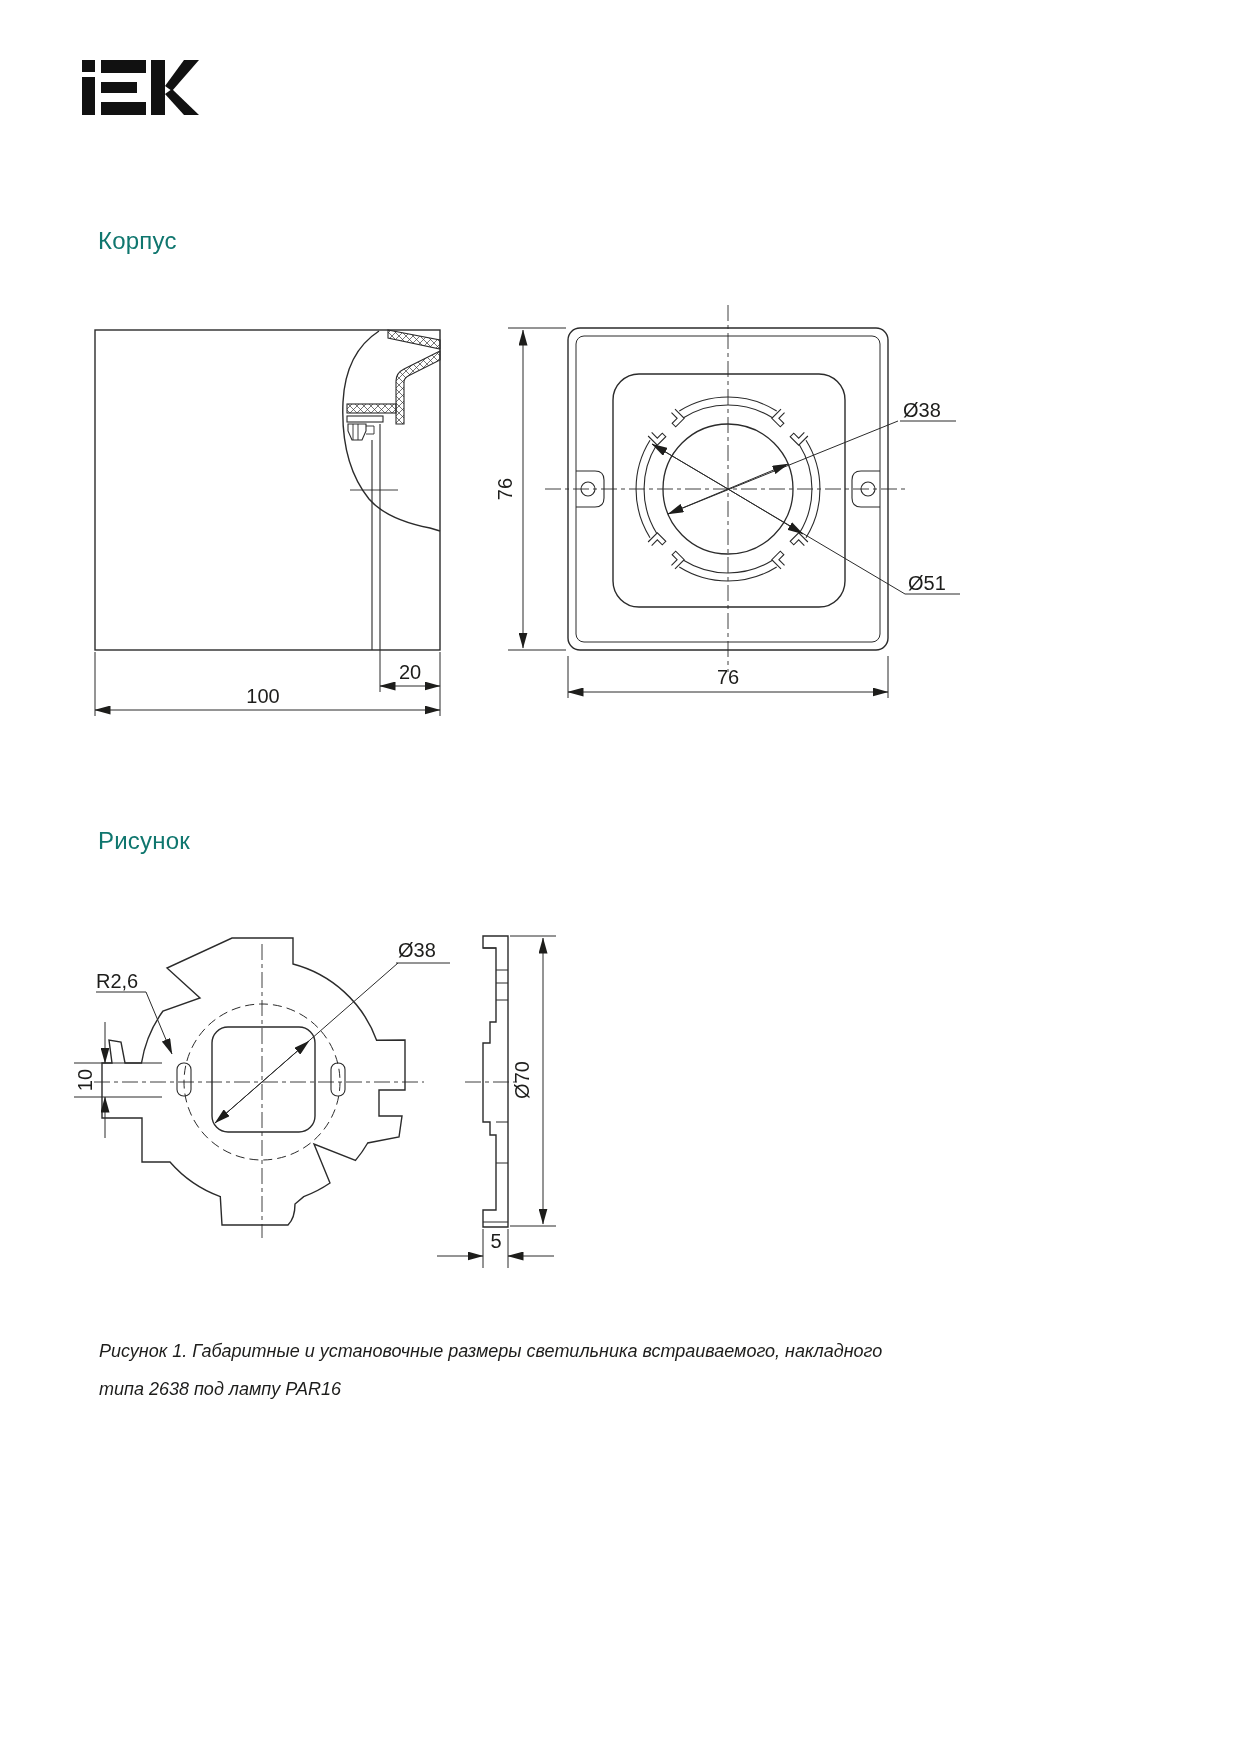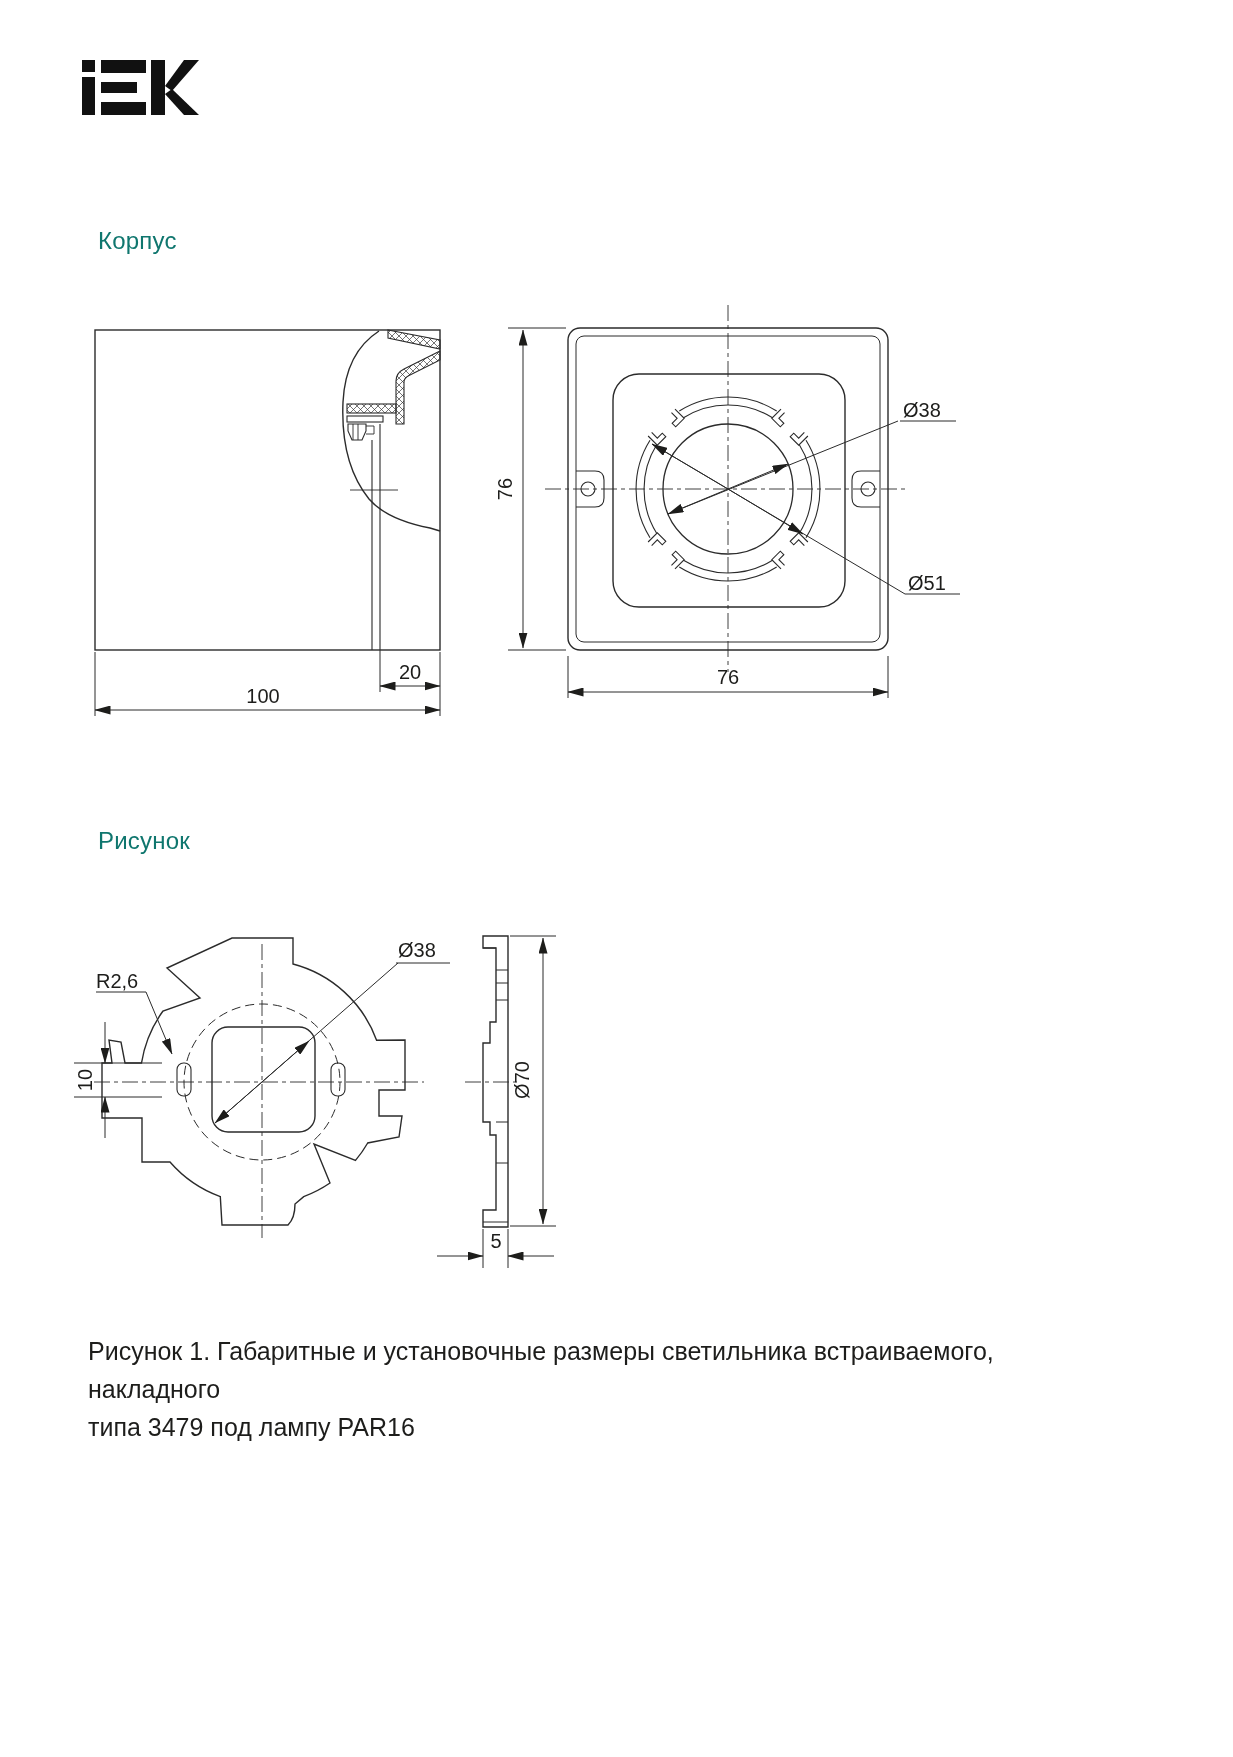--- a/index.html
+++ b/index.html
@@ -21,26 +21,27 @@
     font-size:24px;
     font-weight:400;
     color:#0f766e;
     letter-spacing:0.2px;
     margin-left:16px;
   }
   .label-korpus{top:227px;}
   .label-flanec{top:827px;}
   .caption{
     position:absolute;
-    left:88px;
+    left:99px;
     top:1332px;
     width:1000px;
-    font-size:25px;
+    font-size:18px;
     line-height:38px;
     color:#1d1d1b;
+    font-style:italic;
   }
   svg text{
     font-family:"Liberation Sans","DejaVu Sans",sans-serif;
     font-size:20px;
     fill:#1d1d1b;
   }
 </style>
 </head>
 <body>
 
@@ -214,16 +215,16 @@
       <path d="M 483,1229 L 483,1268 M 508,1229 L 508,1268"></path>
       <line x1="437" y1="1256" x2="483" y2="1256" marker-end="url(#arr)"></line>
       <line x1="554" y1="1256" x2="508" y2="1256" marker-end="url(#arr)"></line>
     </g>
     <text x="529" y="1080" text-anchor="middle" transform="rotate(-90 529 1080)">Ø70</text>
     <text x="496" y="1248" text-anchor="middle">5</text>
   </svg>
 
   <div class="caption">
     <div>Рисунок 1. Габаритные и установочные размеры светильника встраиваемого, накладного</div>
-    <div>типа 3479 под лампу PAR16</div>
+    <div>типа 2638 под лампу PAR16</div>
   </div>
 
 </div>
 
 </body></html>

